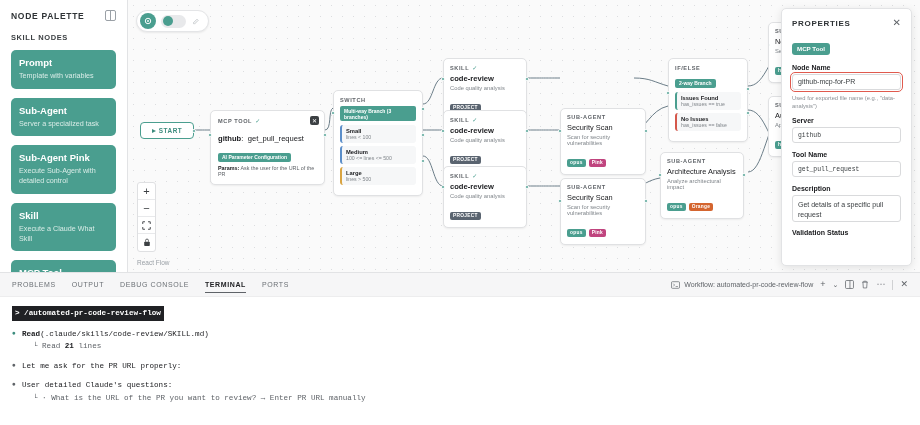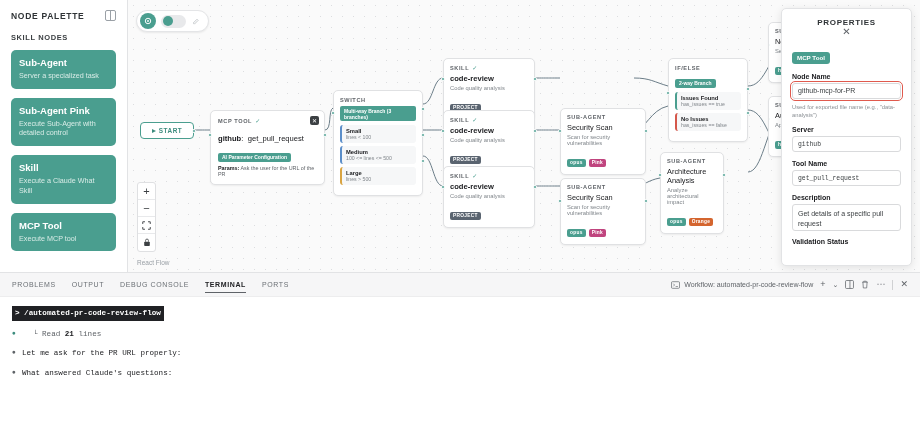--- a/index.html
+++ b/index.html
@@ -76,35 +76,35 @@
   .mcp-ai { display:inline-block; background:#4a9e8f; color:#fff; font-size:5px; font-weight:bold; border-radius:2px; padding:1.5px 4px; margin:3px 0 3px; }
   .mcp-params { font-size:5.4px; color:#5f6368; }
   .mcp-params b { color:#202124; }
 
   .swnode { left:205px; top:90px; width:90px; padding:6px 6px 7px; }
   .sw-pill { display:inline-block; background:#4a9e8f; color:#fff; font-size:5px; font-weight:bold; border-radius:2px; padding:1.5px 4px; margin:3px 0 4px; }
   .sw-row { background:#f6f7f8; border-radius:3px; border-left:2.5px solid #5b8ec9; padding:3px 4px; margin-bottom:3px; }
   .sw-row .r1 { font-size:5.8px; font-weight:bold; color:#202124; }
   .sw-row .r2 { font-size:5.2px; color:#80868b; }
 
-  .skillnode { left:315px; width:92px; padding:5px 6px 6px; }
+  .skillnode { left:315px; width:84px; padding:5px 6px 6px; }
   .subnode { padding:5px 6px 6px; }
   .ifnode { left:540px; top:58px; width:80px; padding:6px 6px 7px; }
   .if-pill { display:inline-block; background:#4a9e8f; color:#fff; font-size:5px; font-weight:bold; border-radius:2px; padding:1.5px 4px; margin:3px 0 4px; }
   .if-row { background:#f6f7f8; border-radius:3px; padding:3px 4px; margin-bottom:3px; }
   .if-row .r1 { font-size:5.8px; font-weight:bold; color:#202124; }
   .if-row .r2 { font-size:5.2px; color:#80868b; }
 
   
   #props {
     position:absolute; right:8px; top:8px; width:131px; height:258px;
     background:#fff; border:1px solid #e2e3e5; border-radius:5px;
     box-shadow:0 2px 8px rgba(0,0,0,.10); padding:9px 10px; overflow:hidden;
   }
-  .p-head { display:flex; align-items:center; justify-content:space-between; margin-bottom:9px;flex-direction:column; }
+  .p-head { display:flex; align-items:center; justify-content:space-between; margin-bottom:9px; }
   .p-title { font-size:8px; font-weight:bold; letter-spacing:.7px; color:#2f3336; }
   .p-close { font-size:10px; color:#5f6368; cursor:pointer; line-height:1; }
   .p-tag { display:inline-block; background:#4a9e8f; color:#fff; font-size:6.2px; font-weight:bold; border-radius:3px; padding:2.5px 5px; margin-bottom:9px; }
   .p-lab { font-size:7px; font-weight:bold; color:#202124; margin-bottom:3px; }
   .p-in { border:1px solid #d9dadc; border-radius:3px; padding:3.5px 5px; font-size:7px; color:#3c4043; margin-bottom:4px; background:#fff; }
   .p-in.mono { font-family:"Liberation Mono", monospace; font-size:6.4px; }
   .p-in.focus { outline:1.2px solid #e05a4e; outline-offset:1px; }
   .p-hint { font-size:5.8px; color:#8a8f94; line-height:1.45; margin-bottom:7px; }
   .p-ta { border:1px solid #d9dadc; border-radius:3px; padding:4px 5px; font-size:7px; color:#3c4043; line-height:1.45; height:27px; margin-bottom:7px; }
   .p-gap { height:4px; }
@@ -134,20 +134,24 @@
 <div id="app">
 
   <div id="sidebar">
     <div class="pal-head">
       <div class="pal-title">NODE PALETTE</div>
       <div class="panel-icon"></div>
     </div>
     <div class="sec-title">SKILL NODES</div>
     <div id="palette-list">
         <div class="node-card">
+          <div class="nc-t">Prompt</div>
+          <div class="nc-s">Template with variables</div>
+        </div>
+        <div class="node-card">
           <div class="nc-t">Sub-Agent</div>
           <div class="nc-s">Server a specialized task</div>
         </div>
         <div class="node-card">
           <div class="nc-t">Sub-Agent Pink</div>
           <div class="nc-s">Execute Sub-Agent with detailed control</div>
         </div>
         <div class="node-card">
           <div class="nc-t">Skill</div>
           <div class="nc-s">Execute a Claude What Skill</div>
@@ -285,21 +289,21 @@
           <div class="port" style="right:-3px;top:20px;"></div>
         </div>
         <div class="nd subnode" style="left: 432px; top: 178px; width: 86px;">
           <div class="nd-kind">SUB-AGENT</div>
           <div class="nd-title" style="margin-top:3px;font-weight:normal;font-size:7.4px;">Security Scan</div>
           <div class="nd-sub" style="margin-top:2px;">Scan for security vulnerabilities</div>
           <div style="margin-top:4px;"><span class="badge" style="background:#4a9e8f;margin-right:3px;">opus</span><span class="badge" style="background:#c0447e;margin-right:3px;">Pink</span></div>
           <div class="port" style="left:-3px;top:20px;"></div>
           <div class="port" style="right:-3px;top:20px;"></div>
         </div>
-        <div class="nd subnode" style="left: 532px; top: 152px; width: 64px;">
+        <div class="nd subnode" style="left: 532px; top: 152px; width: 84px;">
           <div class="nd-kind">SUB-AGENT</div>
           <div class="nd-title" style="margin-top:3px;font-weight:normal;font-size:7.4px;">Architecture Analysis</div>
           <div class="nd-sub" style="margin-top:2px;">Analyze architectural impact</div>
           <div style="margin-top:4px;"><span class="badge" style="background:#4a9e8f;margin-right:3px;">opus</span><span class="badge" style="background:#d4652f;margin-right:3px;">Orange</span></div>
           <div class="port" style="left:-3px;top:20px;"></div>
           <div class="port" style="right:-3px;top:20px;"></div>
         </div>
       </div>
 
     <div class="nd ifnode">
@@ -405,31 +409,33 @@
         <div class="t-div"></div>
         <div class="t-sym">✕</div>
       </div>
     </div>
     <div class="t-body">
       <div><span class="t-cmd">&gt; /automated-pr-code-review-flow</span></div>
       <div id="term-lines">
           <div class="t-line">
             <div class="bullet green">●</div>
             <div style="flex:1;">
+              <div><b>Read</b><span>(.claude/skills/code-review/SKILL.md)</span></div>
               <div class="t-sub t-ln">└ Read <b>21</b> lines</div>
             </div>
           </div>
           <div class="t-line">
             <div class="bullet">●</div>
             <div style="flex:1;">
               <div>Let me ask for the PR URL properly:</div>
             </div>
           </div>
           <div class="t-line">
             <div class="bullet">●</div>
             <div style="flex:1;">
-              <div>What answered Claude's questions:</div>
+              <div>User detailed Claude's questions:</div>
+              <div class="t-sub t-ln">└ · What is the URL of the PR you want to review? → Enter PR URL manually</div>
             </div>
           </div>
         </div>
     </div>
   </div>
 </div>
 
 </body></html>

